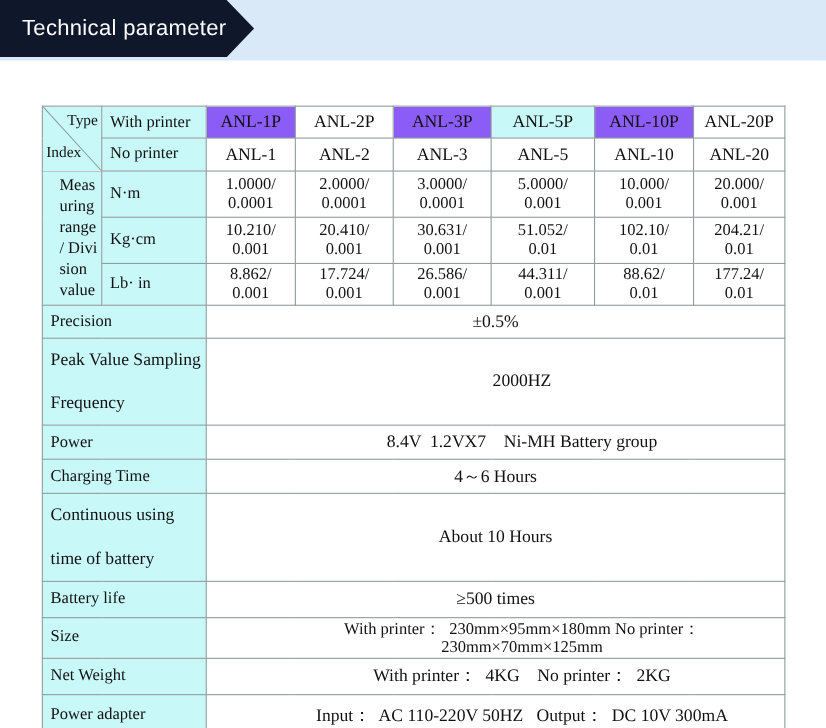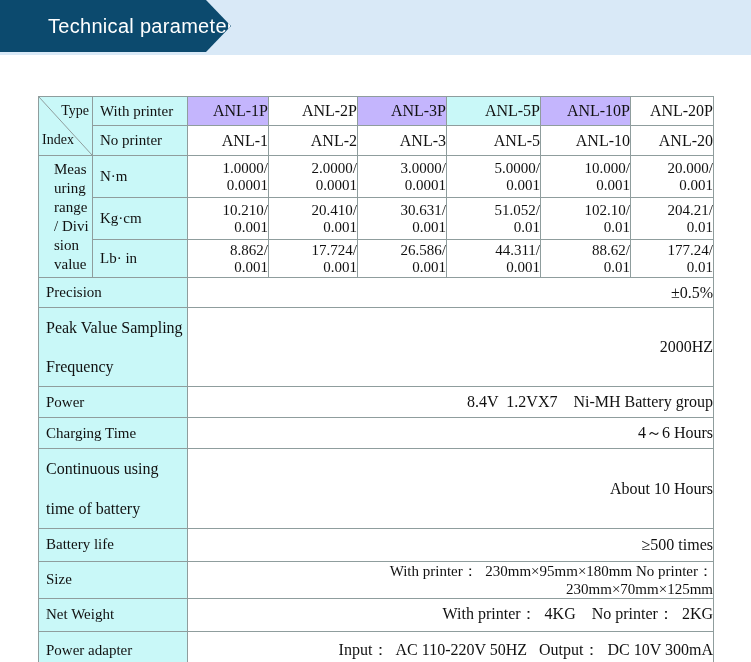--- a/index.html
+++ b/index.html
@@ -12,47 +12,47 @@
     overflow:hidden;
   }
   .topbar {
     position:relative;
     width:751px; height:55px;
     background:#d9e9f7;
   }
   .banner {
     position:absolute; left:0; top:0;
     width:232px; height:52px;
-    background:#0c4a6e;
+    background:#0f172a;
     clip-path:polygon(0 0, 206px 0, 231px 26px, 206px 52px, 0 52px);
-    display:flex; align-items:center;padding-left:28px;
+    display:flex; align-items:center;
   }
   .banner-title {
     color:#ffffff;
     font-family:"Liberation Sans", sans-serif;
     font-size:20px;
     padding-left:20px;
     letter-spacing:0.3px;
   }
   table.spec {
     border-collapse:collapse;
     table-layout:fixed;
     width:675px;
     margin:41px 0 0 38px;
   }
   td {
     border:1px solid #8f9d9d;
     font-size:16px;
-    text-align:right;
+    text-align:center;
     vertical-align:middle;
     padding:0;
     overflow:hidden;
   }
   .cyan   { background:#c9f8f8; }
-  .yellow { background:#c4b5fd; }
+  .yellow { background:#8b5cf6; }
   .label  { text-align:left; padding-left:7px; font-size:15px; }
   .small  { font-size:16px;margin-left:38px; }
   .pre    { white-space:pre-line; }
   .prew   { white-space:pre-wrap;padding-left:48px; }
   .tall   { line-height:2.45; }
   .vals   { font-size:15px; line-height:1.12; white-space:pre-line;margin-top:32px; }
   .mrange { line-height:19px; font-size:15px; padding-left:15px; }
   .val-sm { font-size:15px;font-family:Liberation Serif, serif; }
   .corner { position:relative; }
   .corner svg { position:absolute; left:0; top:0; width:100%; height:100%; display:block; }

